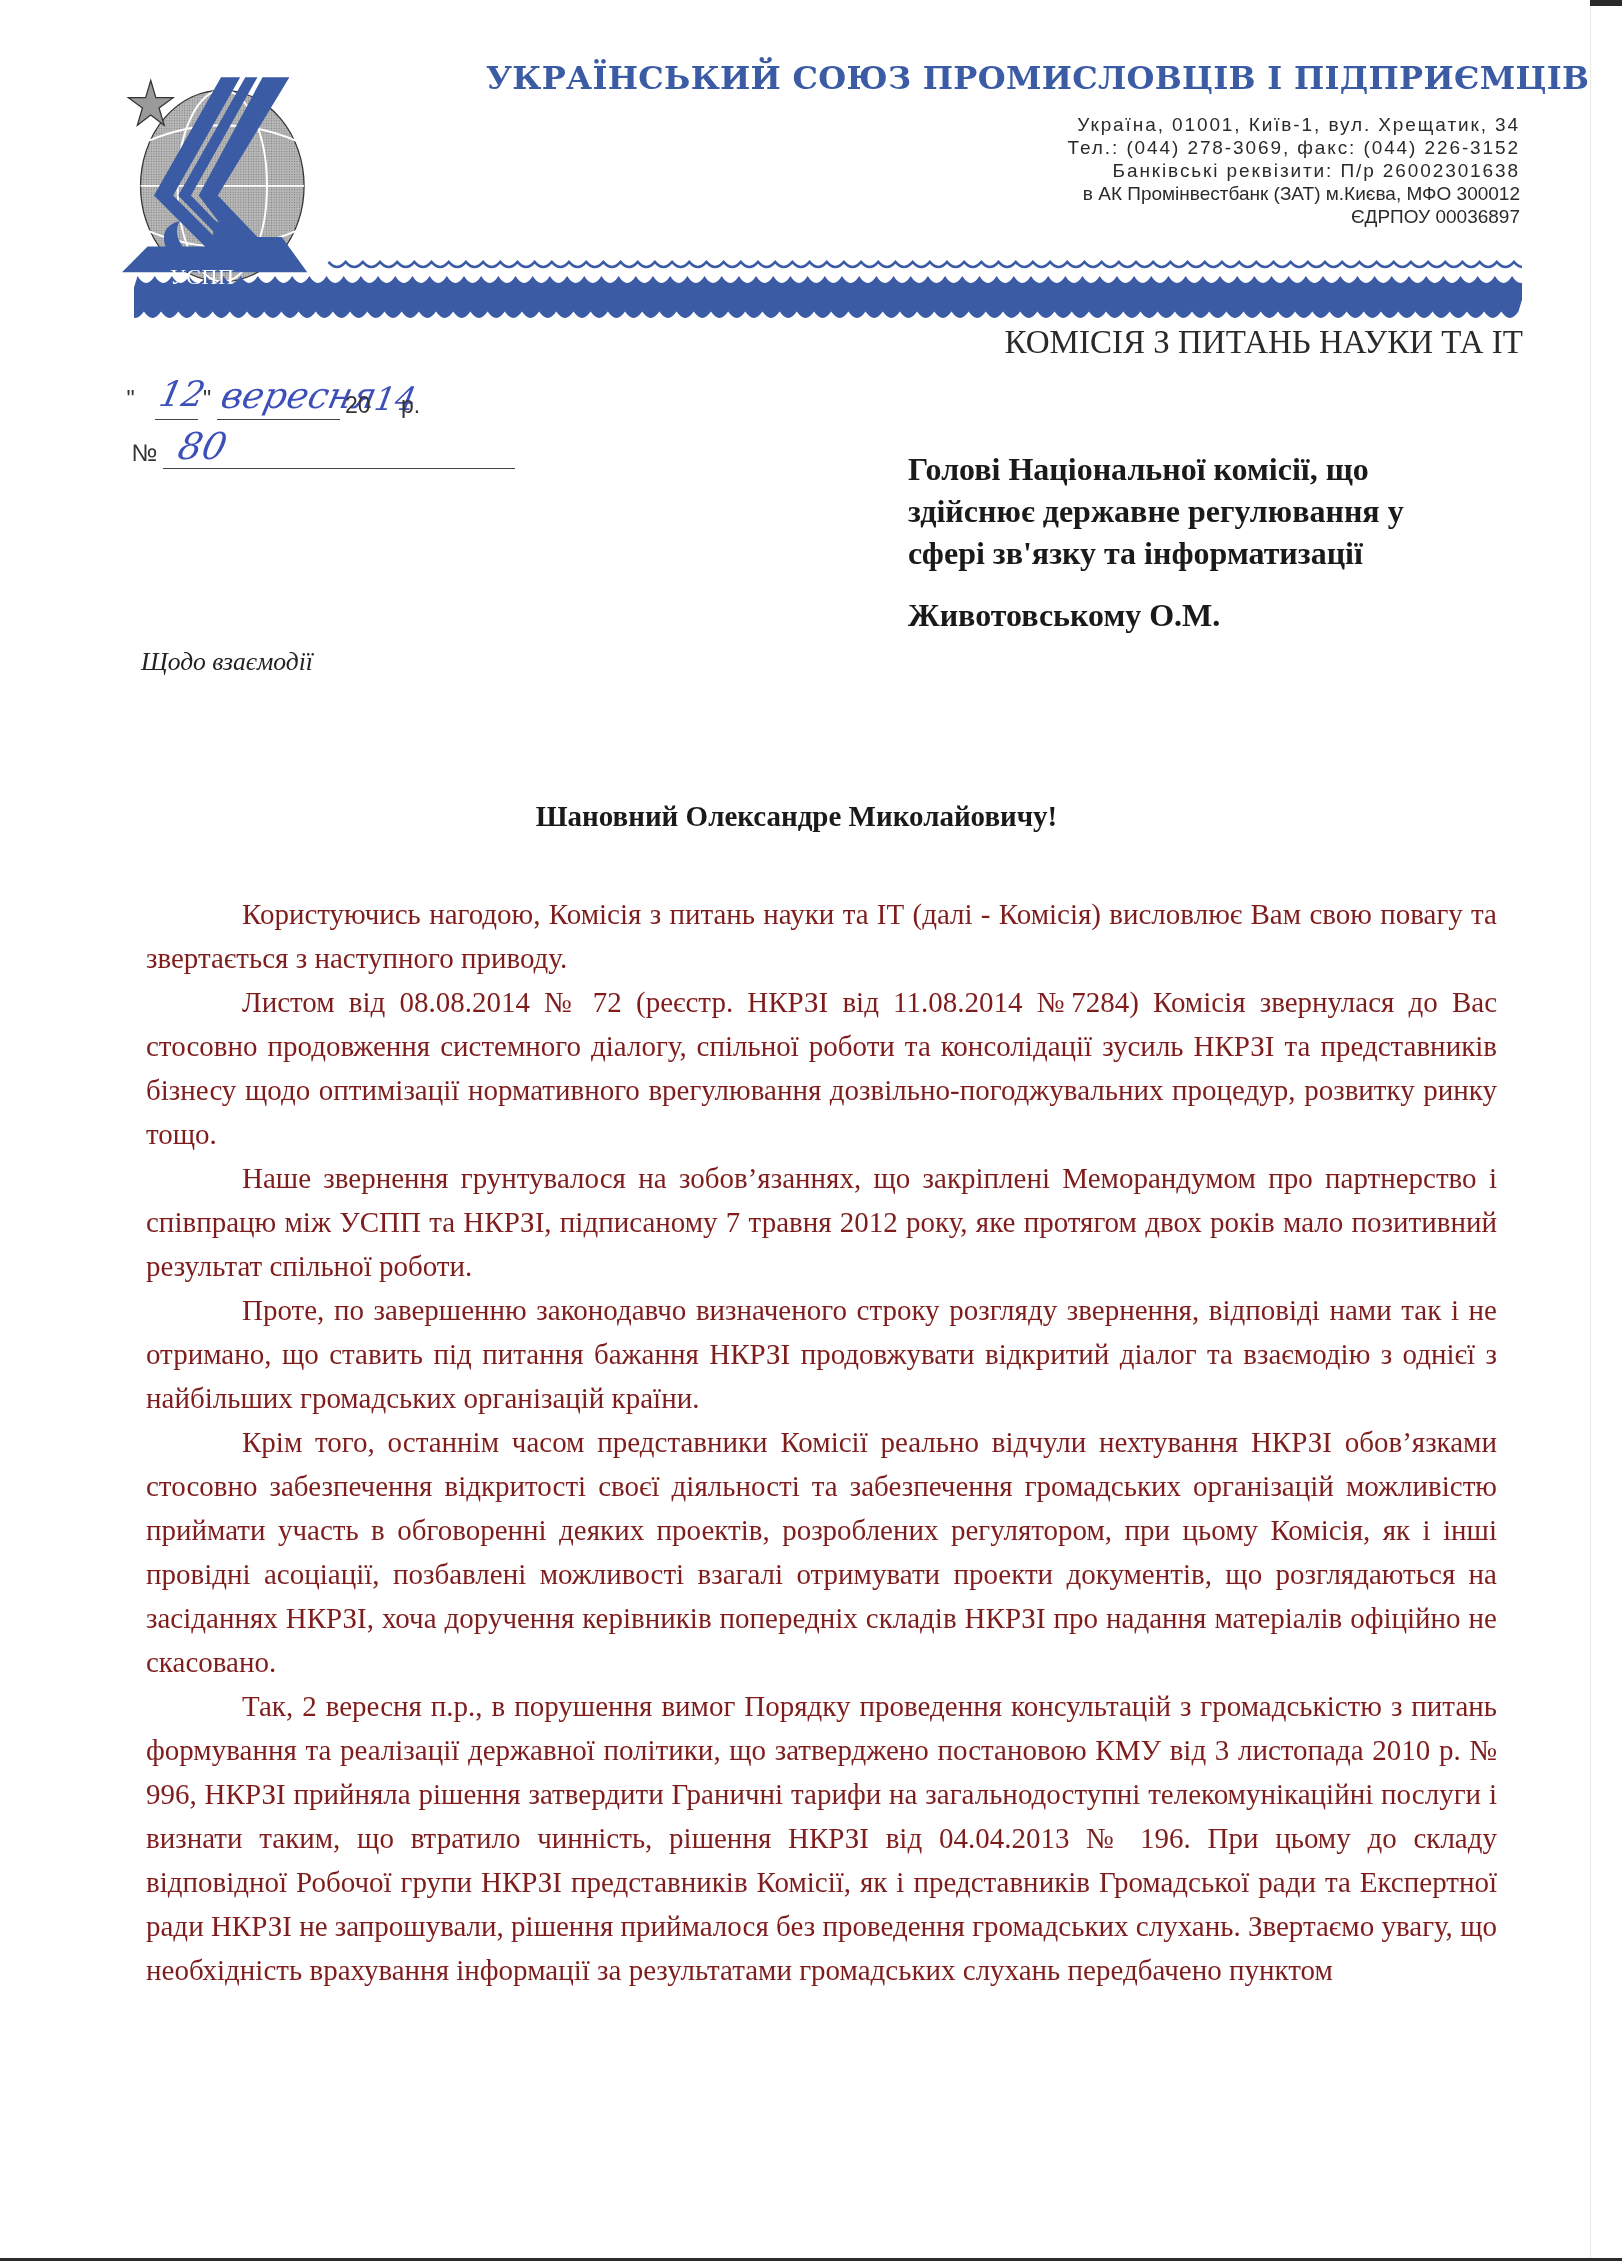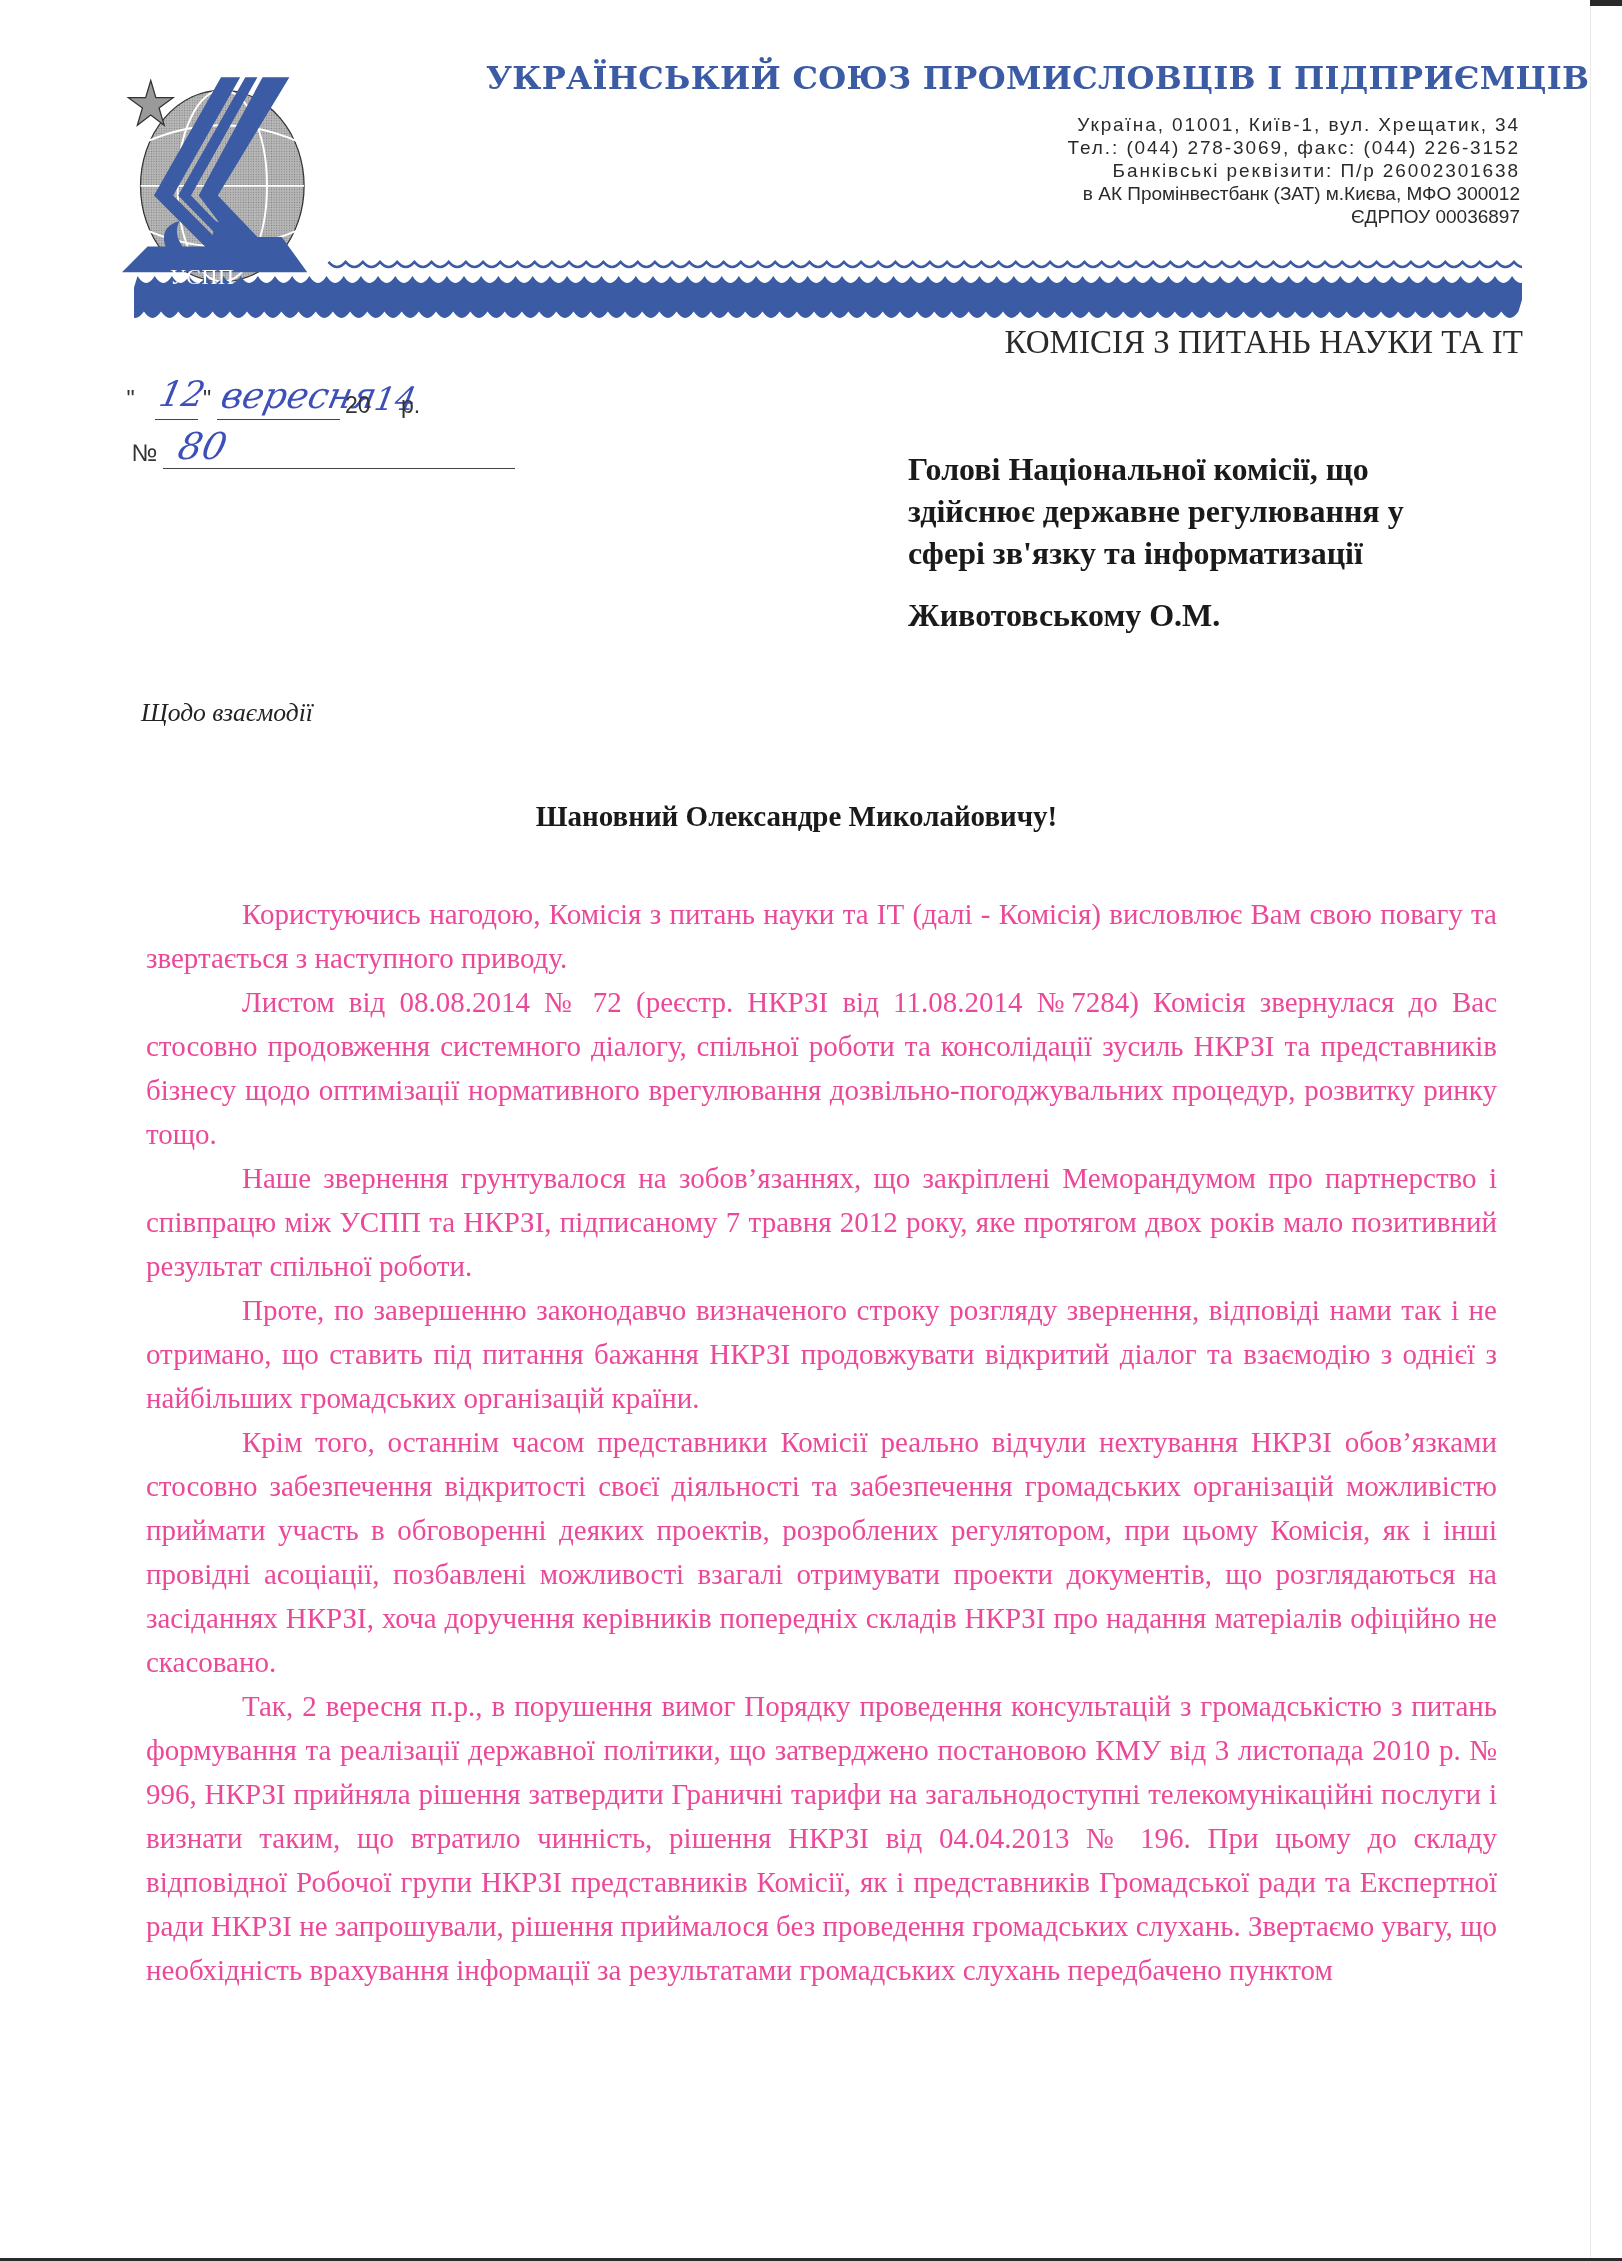--- a/index.html
+++ b/index.html
@@ -62,32 +62,32 @@
 
     
     .addressee {
       left: 908px; top: 448px; width: 595px;
       font-family: "Liberation Serif", serif; font-weight: bold; font-size: 32px; line-height: 42px;
       color: #1a1a1a; text-align: justify; text-align-last: left;
     }
     .addressee .name { margin-top: 20px; }
 
     .subject {
-      left: 141px; top: 698px; font-family: "Liberation Serif", serif; font-style: italic;
+      left: 141px; top: 647px; font-family: "Liberation Serif", serif; font-style: italic;
       font-size: 25.6px; color: #222;
     }
 
     .salutation {
       left: 0; top: 800px; width: 1593px; text-align: center;
       font-family: "Liberation Serif", serif; font-weight: bold; font-size: 29px; color: #1a1a1a;
     }
 
     .body-text {
       left: 146px; top: 892px; width: 1351px;
-      font-family: "Liberation Serif", serif; font-size: 29px; line-height: 44px; color: #ec4899;
+      font-family: "Liberation Serif", serif; font-size: 29px; line-height: 44px; color: #7f1d1d;
     }
     .body-text p { margin: 0; text-align: justify; text-indent: 96px; }
     .body-text p.p1 { text-indent: 96px; }
   </style>
 </head>
 <body>
 
 <div class="abs scan-right"></div>
 <div class="abs scan-corner-tr"></div>
 <div class="abs scan-bottom"></div>

